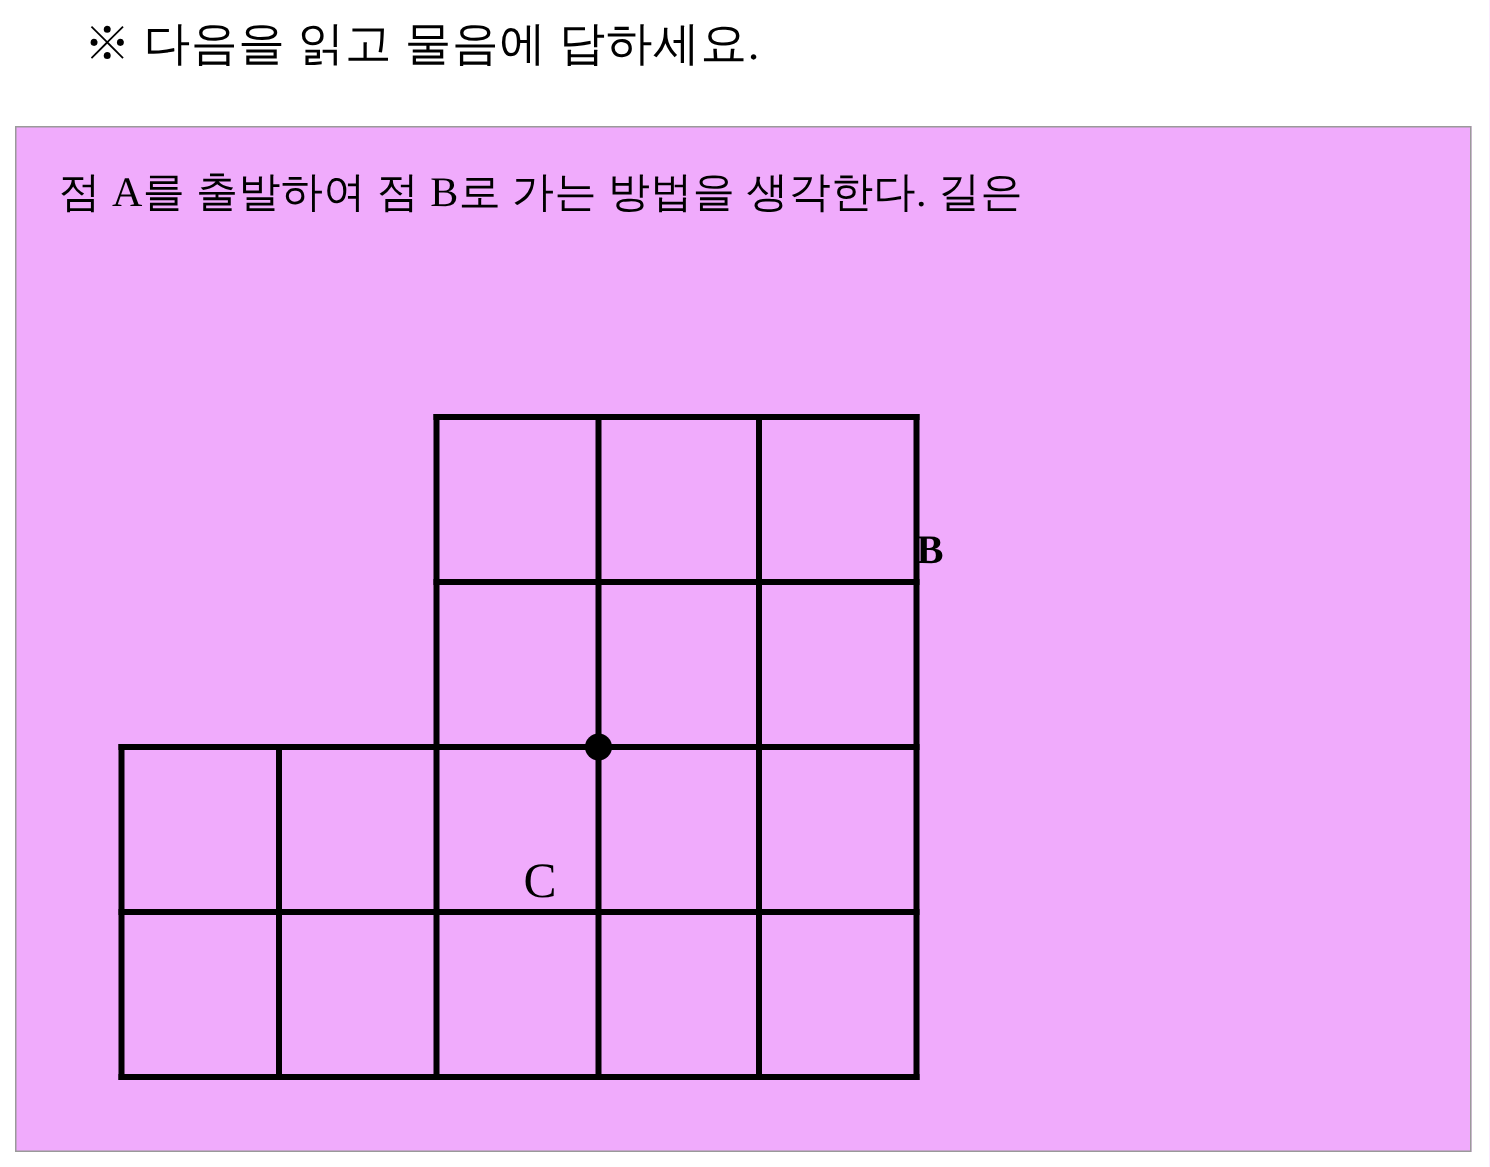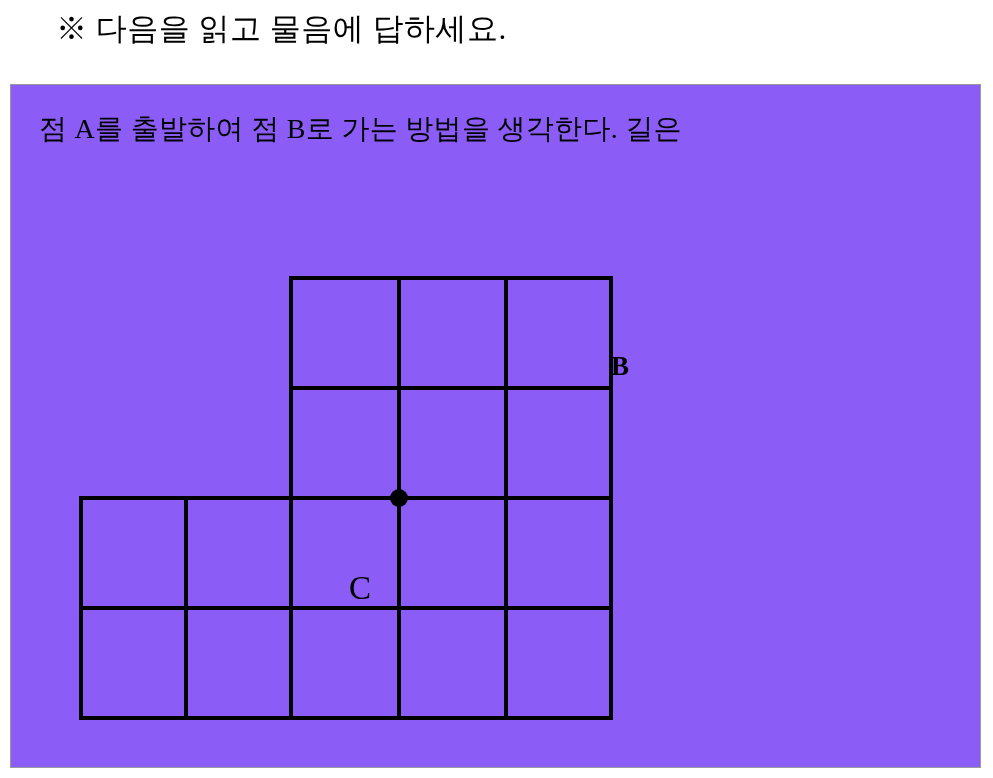--- a/index.html
+++ b/index.html
@@ -27,21 +27,21 @@
   }
 
   .problem-box {
     position: absolute;
     left: 10px;
     top: 84px;
     width: 971px;
     height: 684px;
     border: 1px solid #9a9a9a;
     box-sizing: border-box;
-    background: #8b5cf6;
+    background: #f0abfc;
   }
 
   .stem {
     position: absolute;
     left: 28px;
     top: 22px;
     width: 910px;
     font-size: 28px;
     line-height: 1.58;
     letter-spacing: 0.3px;

